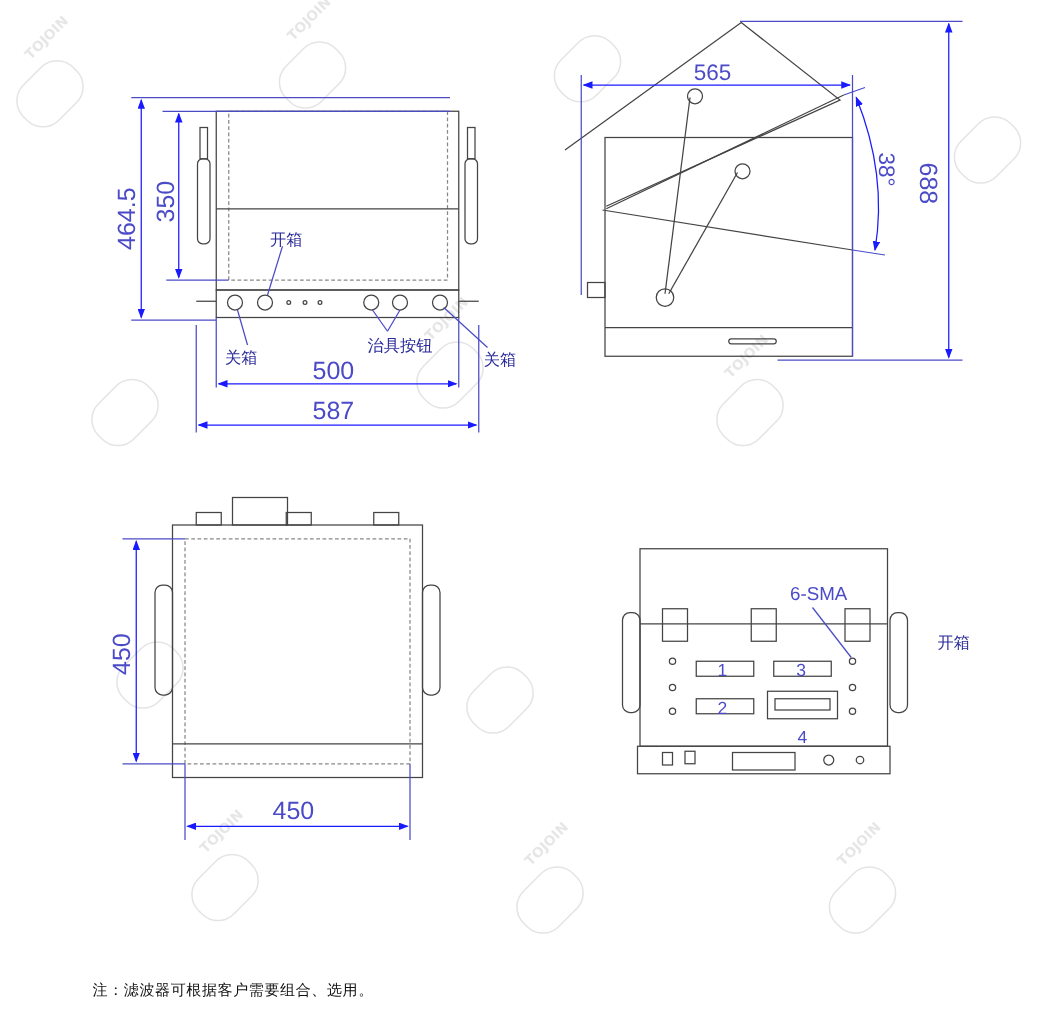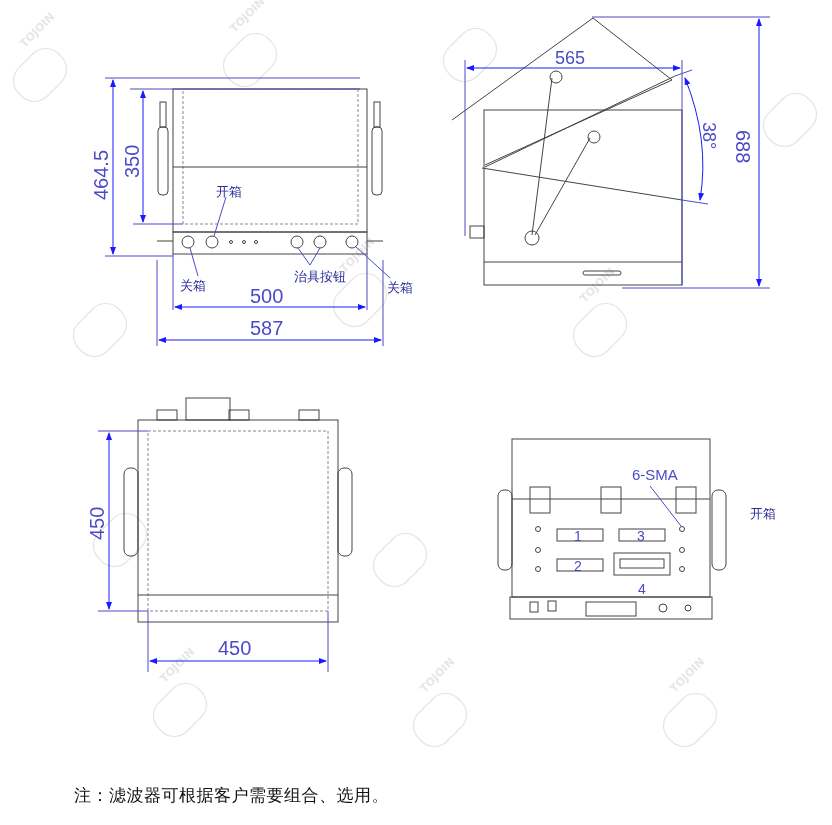--- a/index.html
+++ b/index.html
@@ -1,20 +1,20 @@
 <!DOCTYPE html>
 <html><head>
 <meta charset="utf-8">
 <style>
   html, body { margin:0; padding:0; background:#ffffff; }
   body { width:832px; height:825px; position:relative; overflow:hidden; font-family:"Liberation Sans", sans-serif; }
   svg { position:absolute; left:0; top:0; }
   .dim { fill:#4b4bc8; font-family:"Liberation Sans", sans-serif; }
   .cn { fill:#2a2a9a; font-family:"DejaVu Sans", sans-serif; font-size:13px; }
-  .note { position:absolute; left:74px; top:784px; font-family:Liberation Serif, serif; font-size:17px; color:#111; letter-spacing:0.5px; }
+  .note { position:absolute; left:74px; top:784px; font-family:Liberation Serif, serif; font-size:12px; color:#111; letter-spacing:0.5px; }
   .wm { fill:none; stroke:#e4e4e4; stroke-width:1.2; }
   .wmt { fill:#e6e6e6; font-family:"DejaVu Sans", sans-serif; font-size:11px; font-weight:bold; }
 </style>
 </head>
 <body>
 
 <svg width="832" height="825" viewBox="0 0 832 825">
   <defs>
     <marker id="ar" markerWidth="8" markerHeight="6" refX="7" refY="3" orient="auto">
         <path d="M0,0 L8,3 L0,6 z" fill="#1a1aff"></path>

